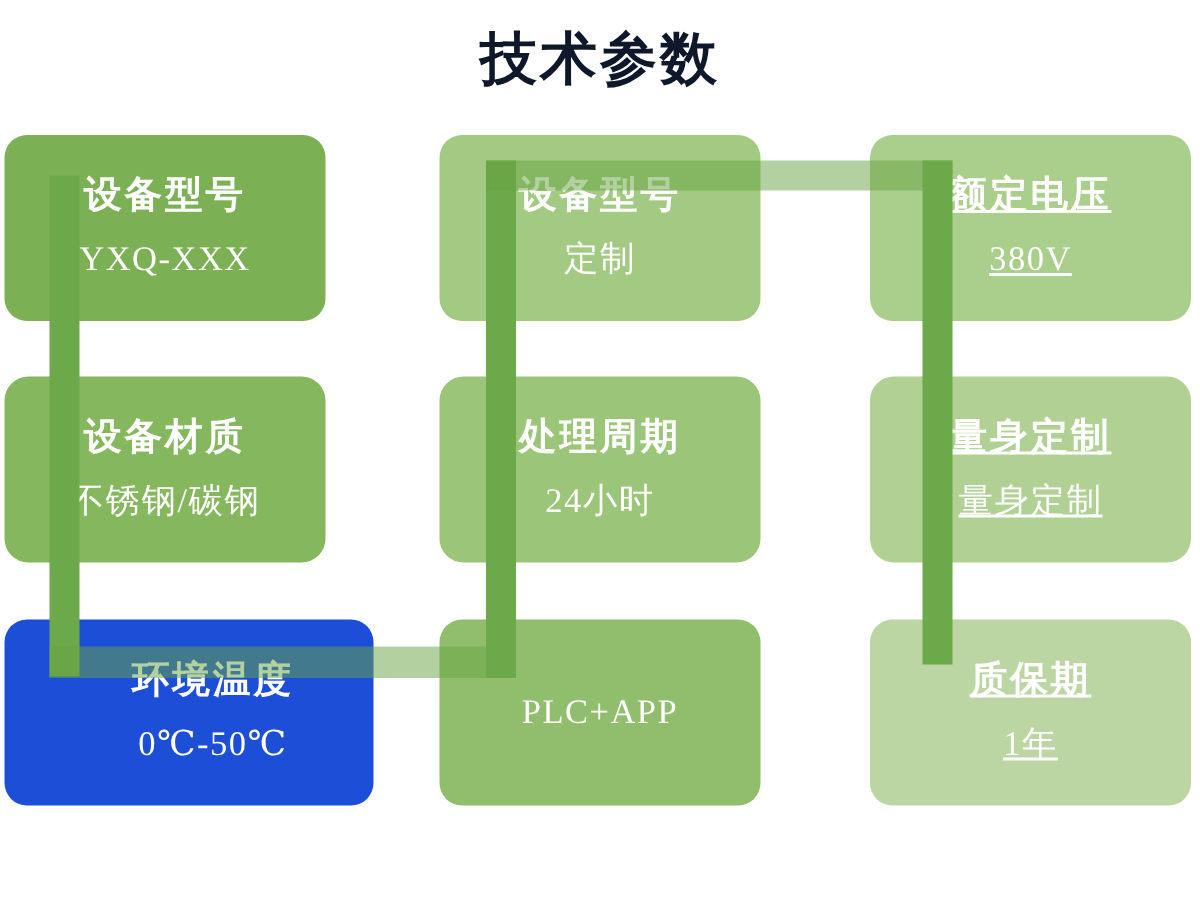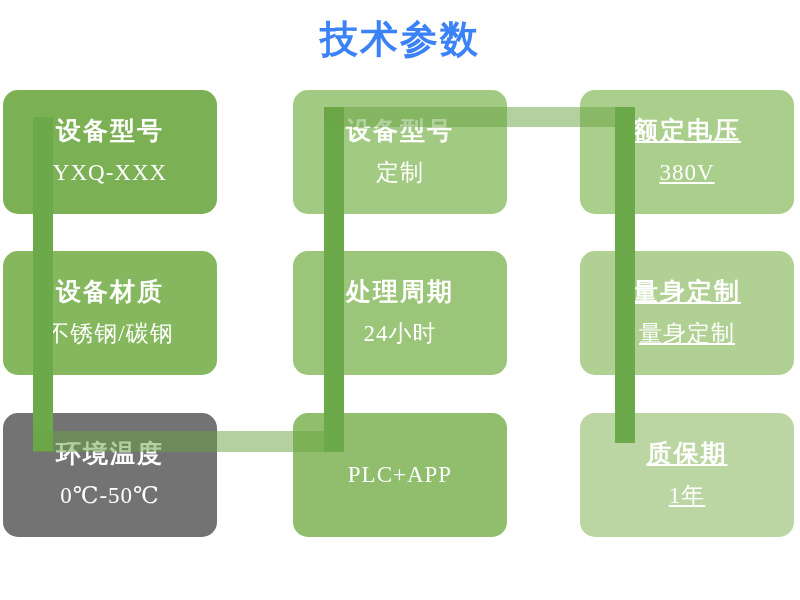--- a/index.html
+++ b/index.html
@@ -13,21 +13,21 @@
   }
   .slide-title {
     position: absolute;
     left: 0; top: 14px;
     width: 800px;
     text-align: center;
     font-family: "Liberation Sans", "DejaVu Sans", sans-serif;
     font-size: 38px;
     font-weight: 600;
     letter-spacing: 2px;
-    color: #3b82f6;
+    color: #0f172a;
   }
   .box {
     position: absolute;
     width: 214px;
     height: 124px;
     border-radius: 15px;
     color: #ffffff;
     display: flex;
     flex-direction: column;
     align-items: center;
@@ -42,21 +42,21 @@
     text-align: center;
   }
   .box .value {
     font-size: 23px;
     font-weight: 400;
     line-height: 42px;
     letter-spacing: 1px;
     text-align: center;
   }
   
-  .r0 { top: 90px; }  .r1 { top: 251px; } .r2 { top: 413px; }
+  .r0 { top: 90px; }  .r1 { top: 251px; border-radius: 16px; } .r2 { top: 413px; }
   .c0 { left: 3px; }  .c1 { left: 293px; } .c2 { left: 580px; text-decoration: underline; }
 
   .conn { position: absolute; z-index: 2; }
   
   #conn-v-left   { left: 33px;  top: 117px; width: 20px; height: 334px; }
   #conn-v-middle { left: 324px; top: 107px; width: 20px; height: 345px; }
   #conn-v-right  { left: 615px; top: 107px; width: 20px; height: 336px; }
   
   #conn-h-bottom { left: 33px;  top: 431px; width: 311px; height: 21px; }
   #conn-h-top    { left: 324px; top: 107px; width: 311px; height: 20px; }
@@ -86,21 +86,21 @@
   </div>
   <div class="box r1 c1" style="background: rgb(155, 197, 120);">
     <div class="label">处理周期</div>
     <div class="value">24小时</div>
   </div>
   <div class="box r1 c2" style="background: rgb(176, 209, 147);">
     <div class="label">量身定制</div>
     <div class="value">量身定制</div>
   </div>
 
-  <div class="box r2 c0" style="background: #737373;">
+  <div class="box r2 c0" style="background: #1d4ed8; padding-left: 32px;">
     <div class="label">环境温度</div>
     <div class="value">0℃-50℃</div>
   </div>
   <div class="box r2 c1" style="background: rgb(144, 190, 108);">
     <div class="value">PLC+APP</div>
   </div>
   <div class="box r2 c2" style="background: rgb(188, 214, 163);">
     <div class="label">质保期</div>
     <div class="value">1年</div>
   </div>

